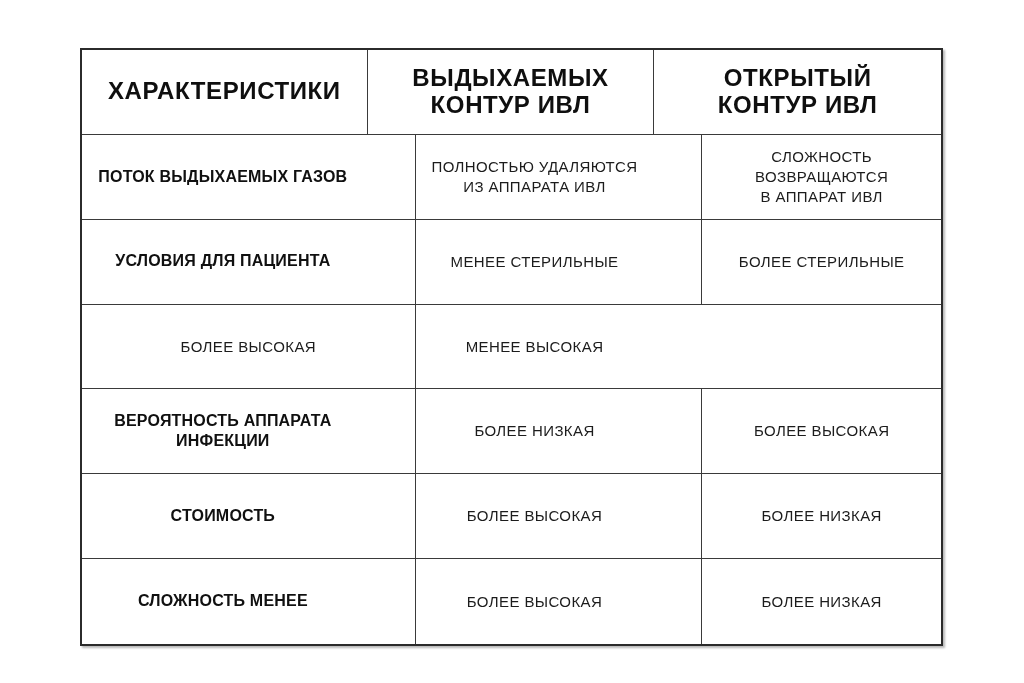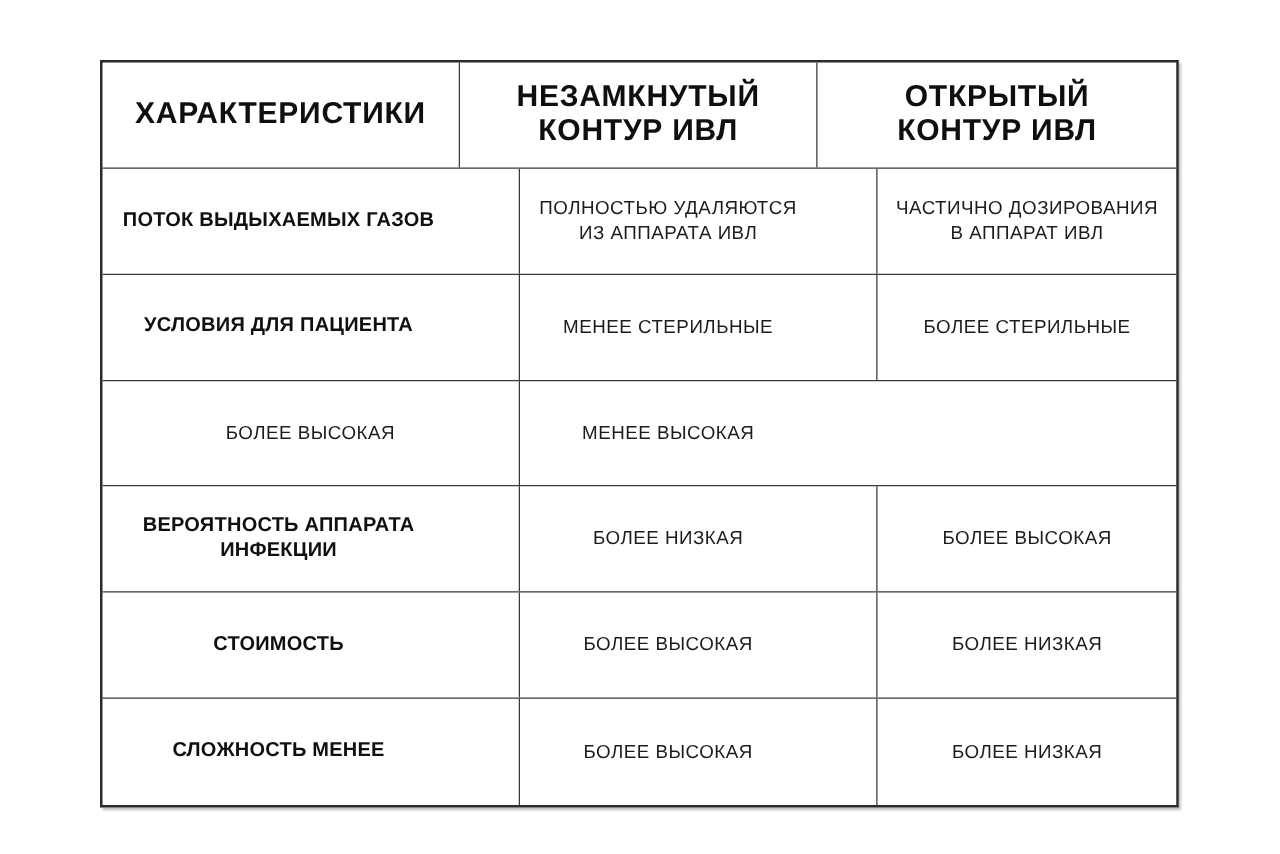--- a/index.html
+++ b/index.html
@@ -77,31 +77,31 @@
   }
 </style>
 </head>
 <body>
 
 <div class="canvas">
   <div class="table">
 
     <div class="row">
       <div class="cell header-cell">ХАРАКТЕРИСТИКИ</div>
-      <div class="cell header-cell">НЕЗАМКНУТЫЙ
+      <div class="cell header-cell">ВЫДЫХАЕМЫХ
 КОНТУР ИВЛ</div>
       <div class="cell header-cell">ОТКРЫТЫЙ
 КОНТУР ИВЛ</div>
     </div>
 
     <div class="row">
       <div class="cell label-cell">ПОТОК ВЫДЫХАЕМЫХ ГАЗОВ</div>
       <div class="cell value-cell">ПОЛНОСТЬЮ УДАЛЯЮТСЯ
 ИЗ АППАРАТА ИВЛ</div>
-      <div class="cell value-cell">ЧАСТИЧНО ДОЗИРОВАНИЯ
+      <div class="cell value-cell">СЛОЖНОСТЬ ВОЗВРАЩАЮТСЯ
 В АППАРАТ ИВЛ</div>
     </div>
 
     <div class="row">
       <div class="cell label-cell">УСЛОВИЯ ДЛЯ ПАЦИЕНТА</div>
       <div class="cell value-cell">МЕНЕЕ СТЕРИЛЬНЫЕ</div>
       <div class="cell value-cell">БОЛЕЕ СТЕРИЛЬНЫЕ</div>
     </div>
 
     <div class="row">

